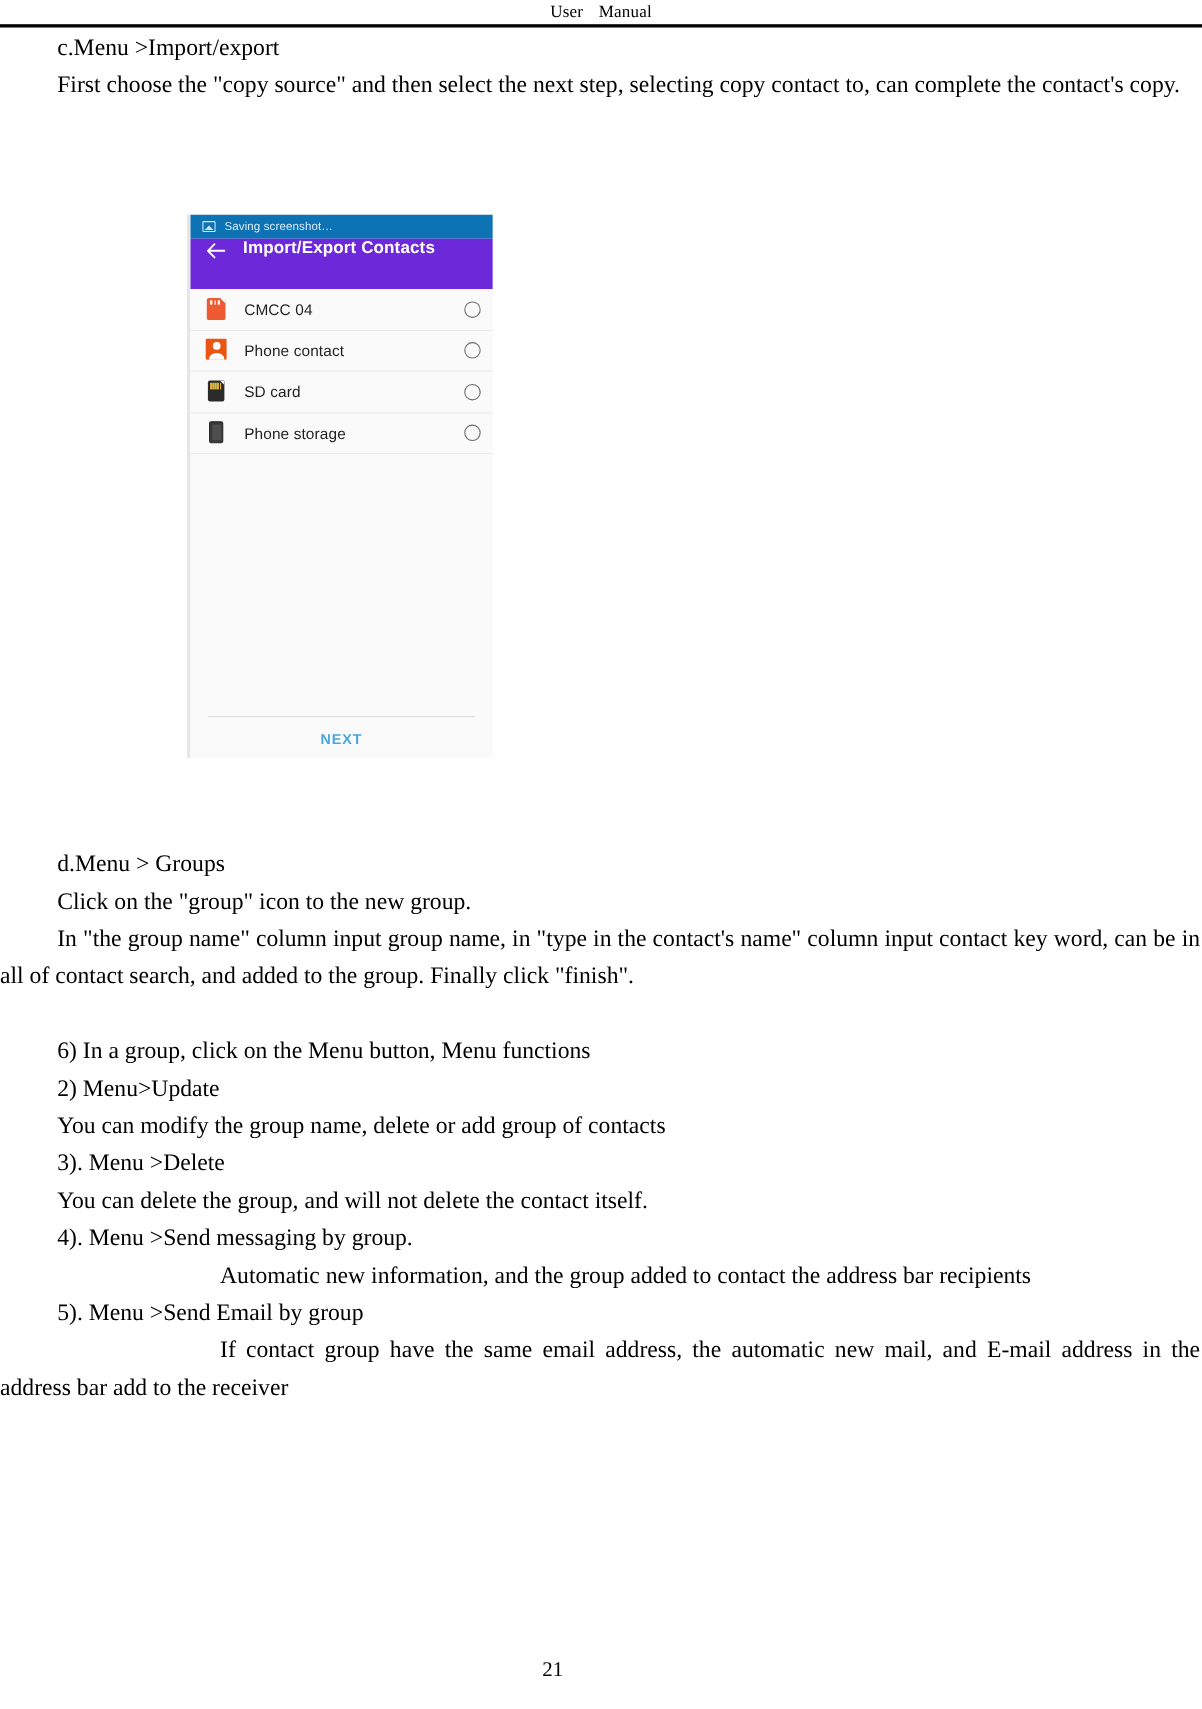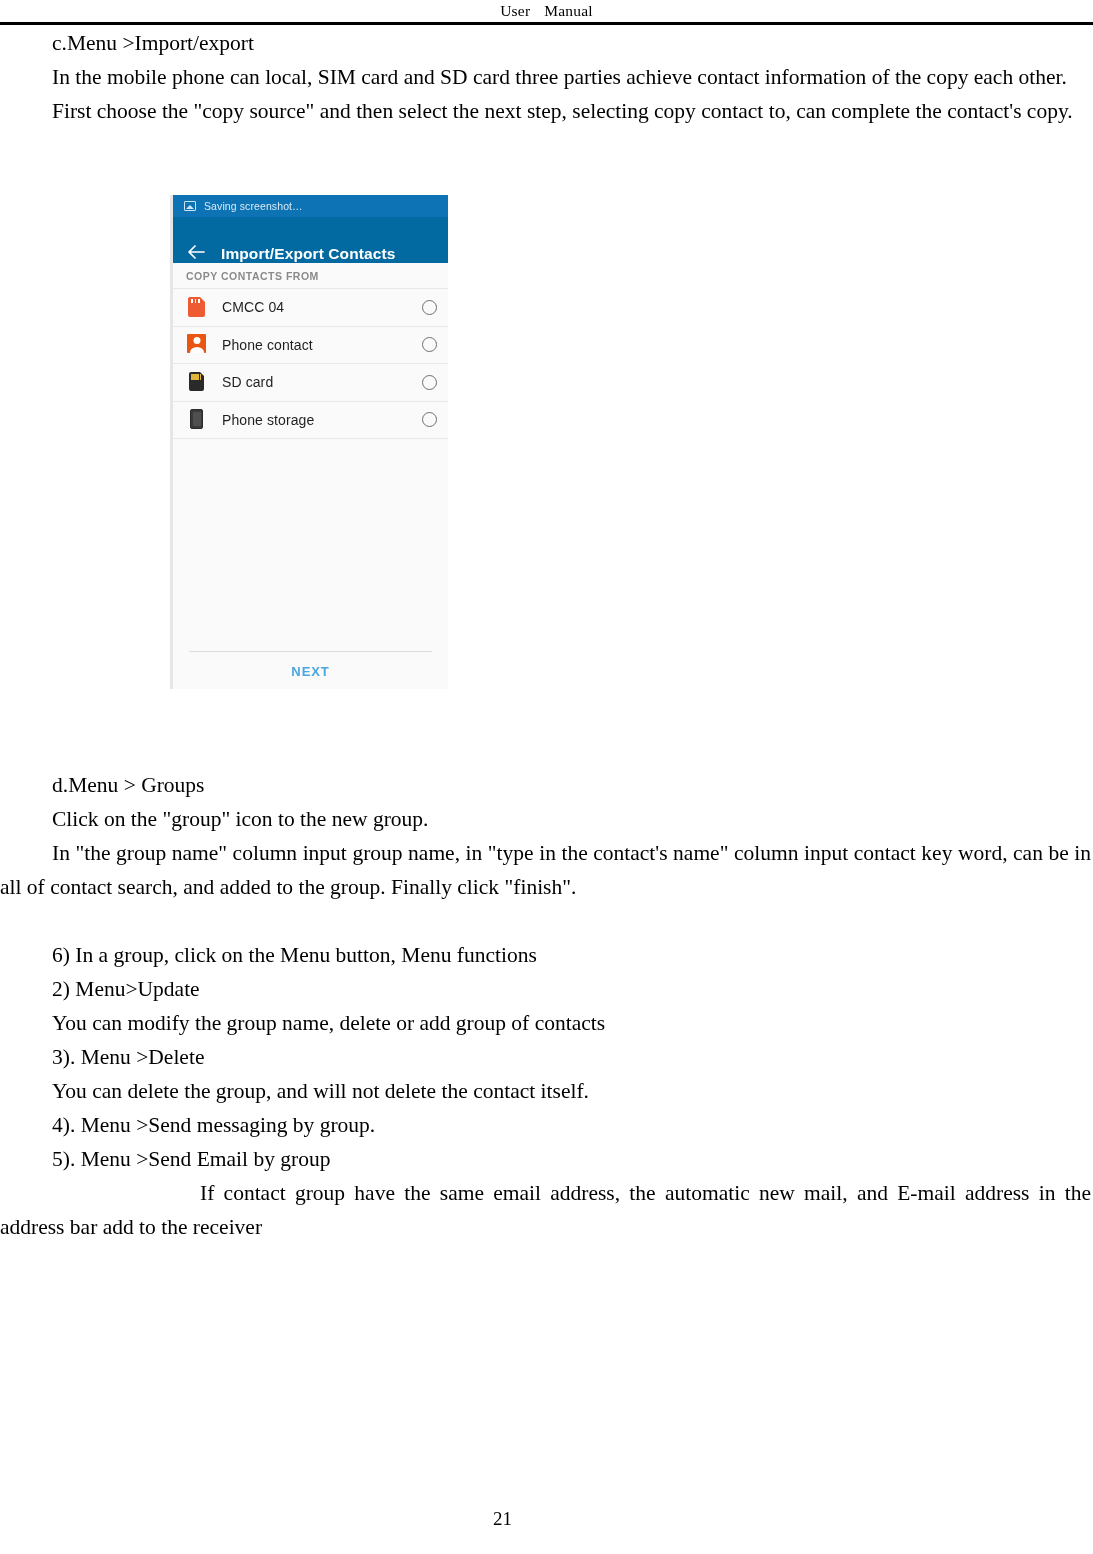--- a/index.html
+++ b/index.html
@@ -102,23 +102,23 @@
   }
   .status-text {
     color: #d8eaf6;
     font-size: 10.5px;
     letter-spacing: 0.1px;
     white-space: nowrap;
   }
 
   .app-bar {
     height: 46px;
-    background: #0369a1;
-    display: flex;
-    align-items: flex-end;
+    background: #6d28d9;
+    display: flex;
+    align-items: flex-start;
     padding-left: 12px;
     box-sizing: border-box;
   }
   .back-arrow {
     width: 22px;
     height: 22px;
     position: relative;
     flex: none;
     margin-right: 14px;
   }
@@ -355,42 +355,40 @@
 </head>
 <body>
 
 <div class="page-header">
   <span>User</span><span class="hdr-gap"></span><span>Manual</span>
 </div>
 <div class="header-rule"></div>
 
 <div class="doc-body">
   <p class="para indent">c.Menu &gt;Import/export</p>
-  <p class="para indent">In the mobile phone can local, SIM card and SD card three parties achieve contact information of the copy each other.</p>
   <p class="para indent">First choose the "copy source" and then select the next step, selecting copy contact to, can complete the contact's copy.</p>
 </div>
 
 <div class="phone-shot">
   <div class="phone-inner">
 
     <div class="status-bar">
       <span class="status-icon"></span>
       <span class="status-text">Saving screenshot…</span>
     </div>
 
     <div class="app-bar">
       <span class="back-arrow">
         <svg width="22" height="22" viewBox="0 0 22 22">
           <path d="M19 11 H4.5 M10 5 L4 11 L10 17" fill="none" stroke="#ffffff" stroke-width="1.7" stroke-linecap="round" stroke-linejoin="round"></path>
         </svg>
       </span>
       <span class="app-title">Import/Export Contacts</span>
     </div>
 
-    <div class="section-label">COPY CONTACTS FROM</div>
 
     <div class="opt-list">
 
 
       <div class="opt-row">
         <span class="opt-icon">
           <span class="ico-sim" style="background:#ee5b32;display:block;">
             <span class="pins">
                 <i></i>
                 <i></i>
@@ -452,17 +450,18 @@
   <p class="para indent">In "the group name" column input group name, in "type in the contact's name" column input contact key word, can be in all of contact search, and added to the group. Finally click "finish".</p>
 
   <p class="para" style="height:34px;">&nbsp;</p>
 
   <p class="para indent para-nojust">6)    In a group, click on the Menu button,    Menu functions</p>
   <p class="para indent para-nojust">2)    Menu&gt;Update</p>
   <p class="para indent para-nojust">You can modify the group name, delete or add group of contacts</p>
   <p class="para indent para-nojust">3).    Menu &gt;Delete</p>
   <p class="para indent para-nojust">You can delete the group, and will not delete the contact itself.</p>
   <p class="para indent para-nojust">4).    Menu &gt;Send messaging by group.</p>
+  <p class="para deep-indent para-nojust">Automatic new information, and the group added to contact the address bar recipients</p>
   <p class="para indent para-nojust">5).    Menu &gt;Send Email by group</p>
   <p class="para deep-indent">If contact group have the same email address, the automatic new mail, and E-mail address in the address bar add to the receiver</p>
 </div>
 
 <div class="page-number">21</div>
 
 </body></html>

